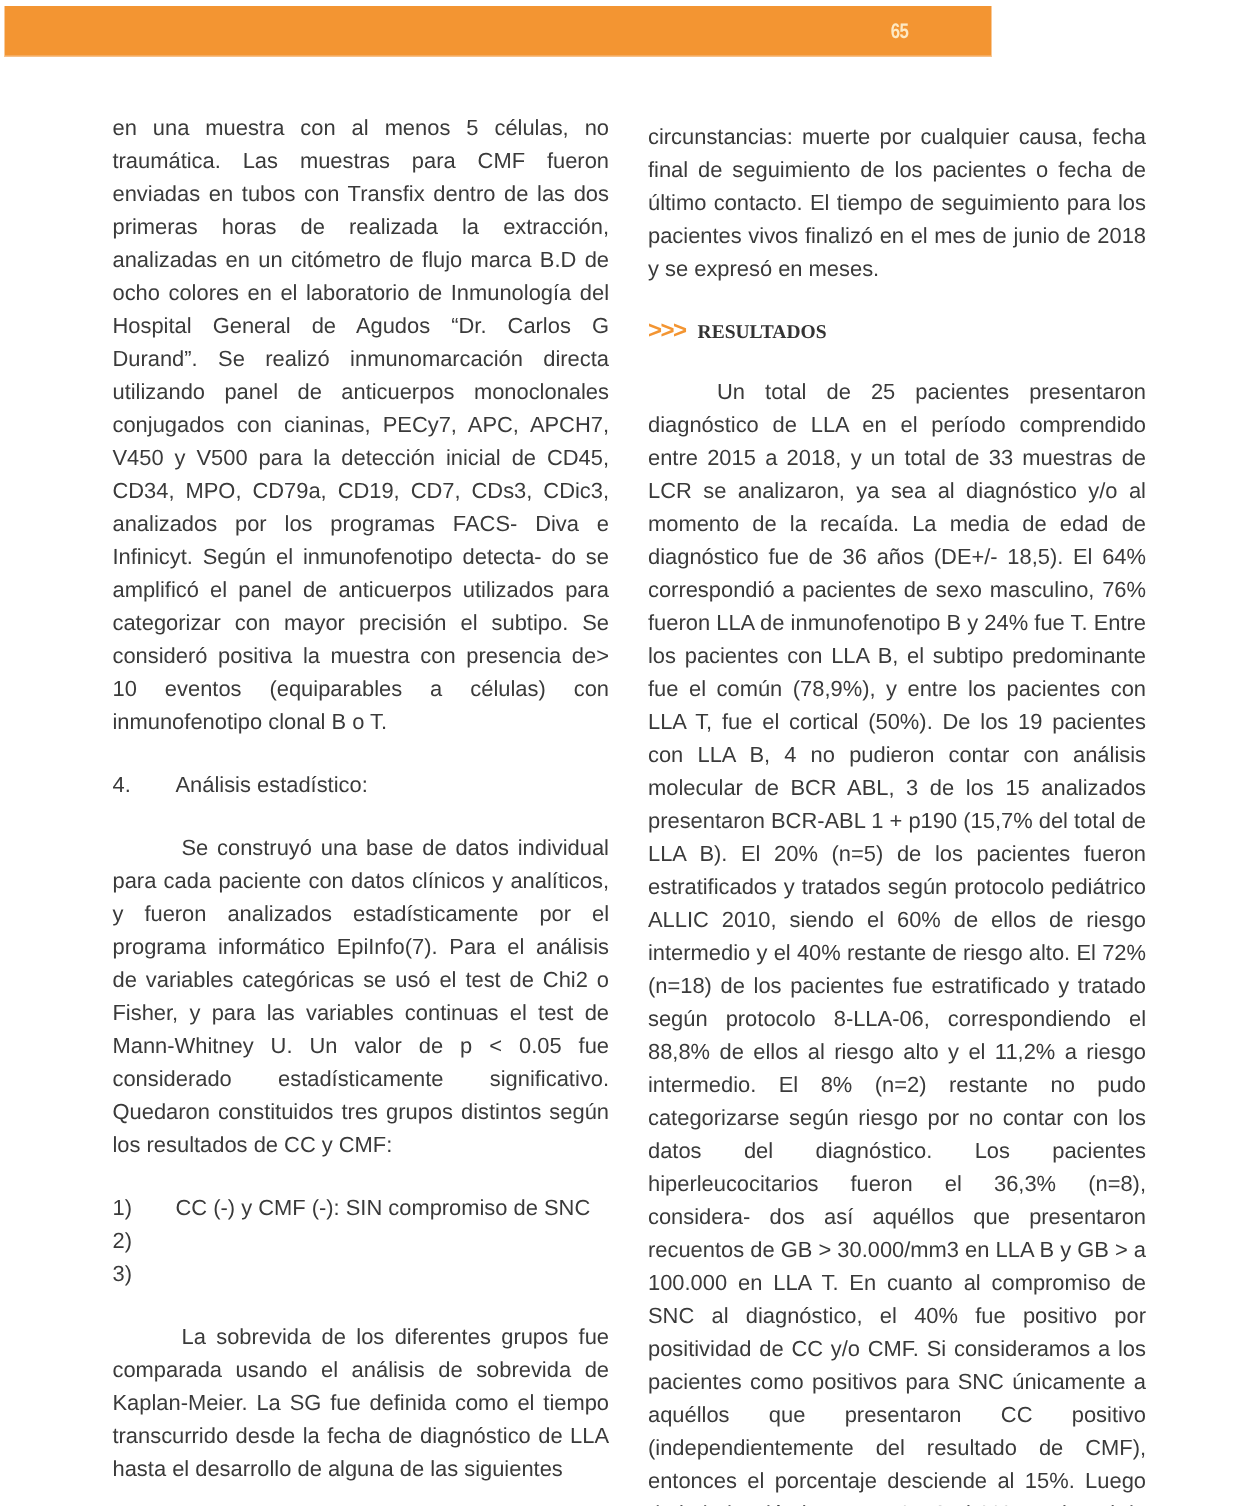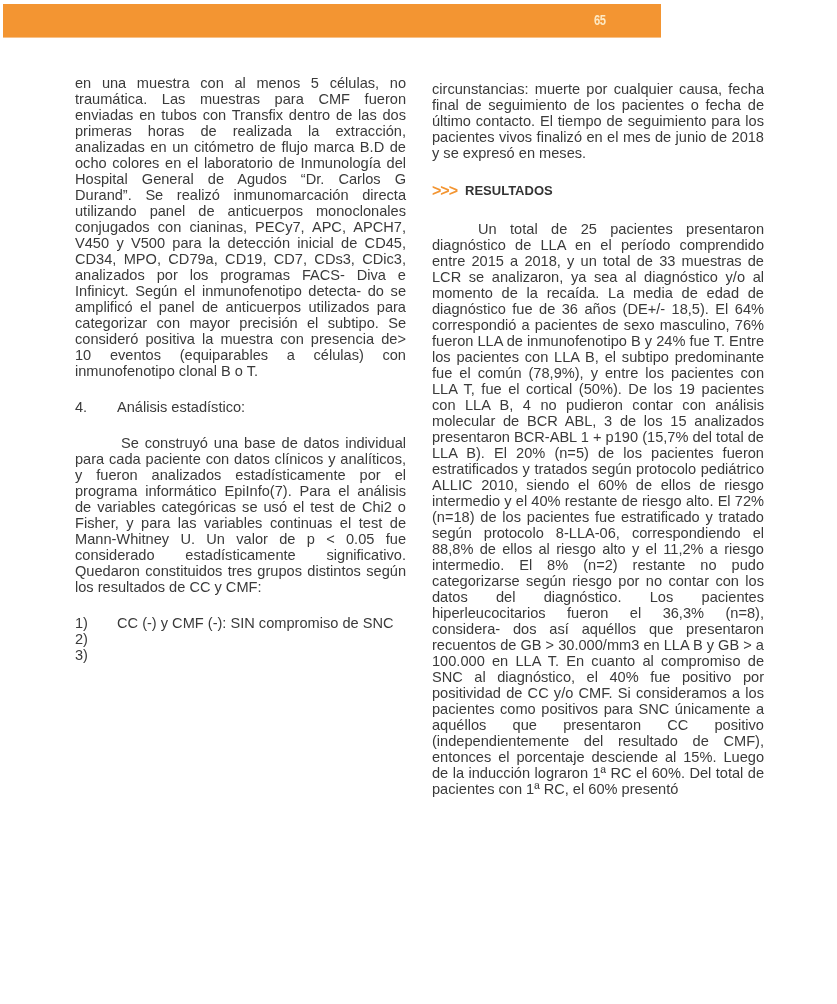--- a/index.html
+++ b/index.html
@@ -3,31 +3,31 @@
 <meta charset="utf-8">
 <style>
   html, body { margin: 0; padding: 0; background: #ffffff; }
   body { width: 837px; height: 1004px; position: relative; overflow: hidden;
          font-family: "Liberation Sans", "DejaVu Sans", sans-serif; color: #3a3a3a; }
   .header-bar { position: absolute; left: 3px; top: 4px; width: 658px; height: 33px;
                 background: #f39532; border-bottom: 1px solid #f7c189; }
   .page-number { position: absolute; right: 55px; top: 8px; font-size: 14px;
                  color: #fde9c4; font-weight: bold; letter-spacing: -0.5px;
                  font-family: "Liberation Sans Narrow", "Liberation Sans", sans-serif; transform: scaleX(0.8); transform-origin: right; }
-  .col { position: absolute; top: 75px; font-size: 14.6px; line-height: 16px; }
+  .col { position: absolute; top: 75px; font-size: 14.6px; line-height: 22px; }
   .col-left { left: 75px; width: 331px; }
   .col-right { left: 432px; width: 332px; margin-top: 6px; }
   p { margin: 0; text-align: justify; }
   .indent { text-indent: 46px; }
   .gap { height: 20px; }
   .list-item { display: flex; }
   .list-num { width: 42px; flex: none; }
   .section-head { display: flex; align-items: center; height: 20px; margin: 0; }
   .chev { color: #f39532; font-weight: bold; font-size: 16px; letter-spacing: -1px; margin-right: 8px; }
-  .section-title { font-weight: bold; font-size: 13px; color: #333; }
+  .section-title { font-weight: bold; font-size: 13px; color: #333; font-family: Liberation Serif, serif; }
 </style>
 </head>
 <body>
 
 <div class="header-bar">
   <span class="page-number">65</span>
 </div>
 
 <div class="col col-left">
   <p>en una muestra con al menos 5 células, no traumática. Las muestras para CMF fueron enviadas en tubos con Transfix dentro de las dos primeras horas de realizada la extracción, analizadas en un citómetro de flujo marca B.D de ocho colores en el laboratorio de Inmunología del Hospital General de Agudos “Dr. Carlos G Durand”. Se realizó inmunomarcación directa utilizando panel de anticuerpos monoclonales conjugados con cianinas, PECy7, APC, APCH7, V450 y V500 para la detección inicial de CD45, CD34, MPO, CD79a, CD19, CD7, CDs3, CDic3, analizados por los programas FACS- Diva e Infinicyt. Según el inmunofenotipo detecta- do se amplificó el panel de anticuerpos utilizados para categorizar con mayor precisión el subtipo. Se consideró positiva la muestra con presencia de&gt; 10 eventos (equiparables a células) con inmunofenotipo clonal B o T.</p>
@@ -45,20 +45,21 @@
       <span>CC (-) y CMF (-): SIN compromiso de SNC</span>
     </div>
     <div class="list-item">
       <span class="list-num">2)</span>
     </div>
     <div class="list-item">
       <span class="list-num">3)</span>
     </div>
   </div>
   <div class="gap"></div>
+  <p class="indent">La sobrevida de los diferentes grupos fue comparada usando el análisis de sobrevida de Kaplan-Meier. La SG fue definida como el tiempo transcurrido desde la fecha de diagnóstico de LLA hasta el desarrollo de alguna de las siguientes</p>
 </div>
 
 <div class="col col-right">
   <p>circunstancias: muerte por cualquier causa, fecha final de seguimiento de los pacientes o fecha de último contacto. El tiempo de seguimiento para los pacientes vivos finalizó en el mes de junio de 2018 y se expresó en meses.</p>
   <div class="gap"></div>
   <div class="section-head">
     <span class="chev">&gt;&gt;&gt;</span>
     <span class="section-title">RESULTADOS</span>
   </div>
   <div class="gap"></div>

